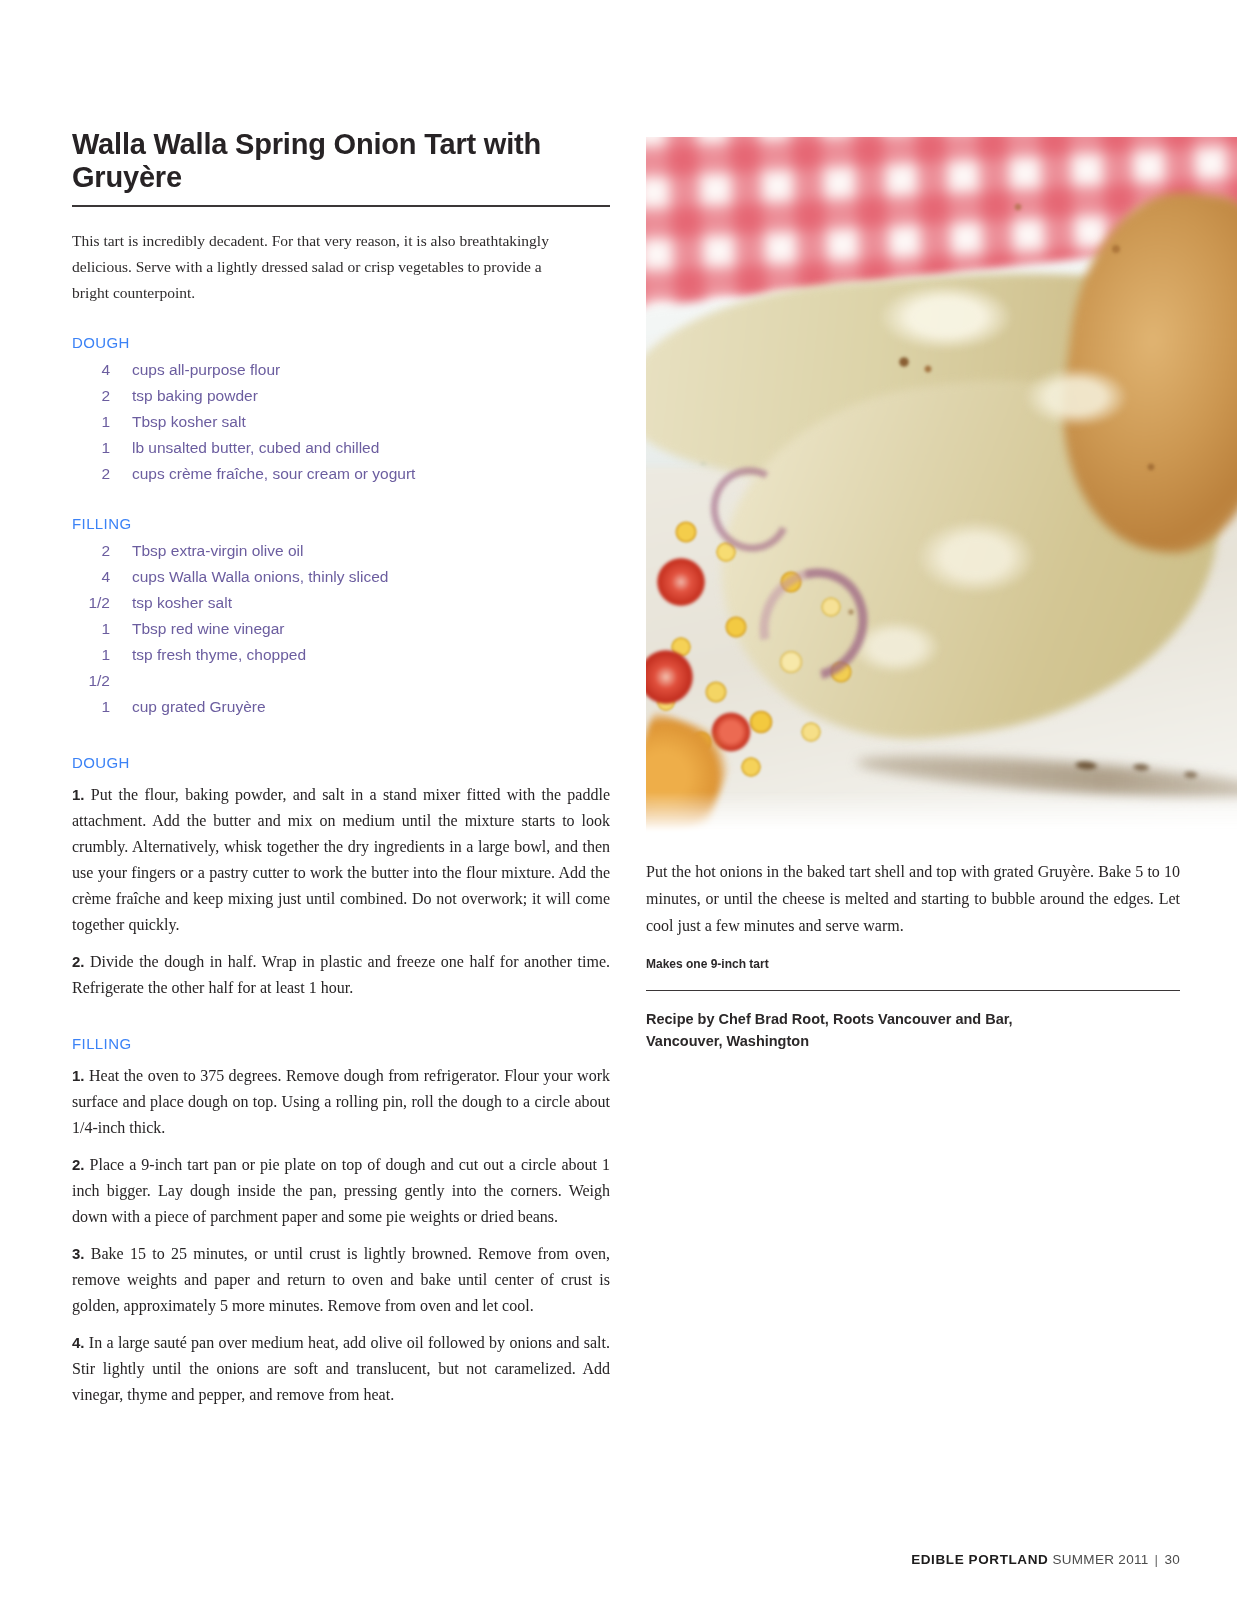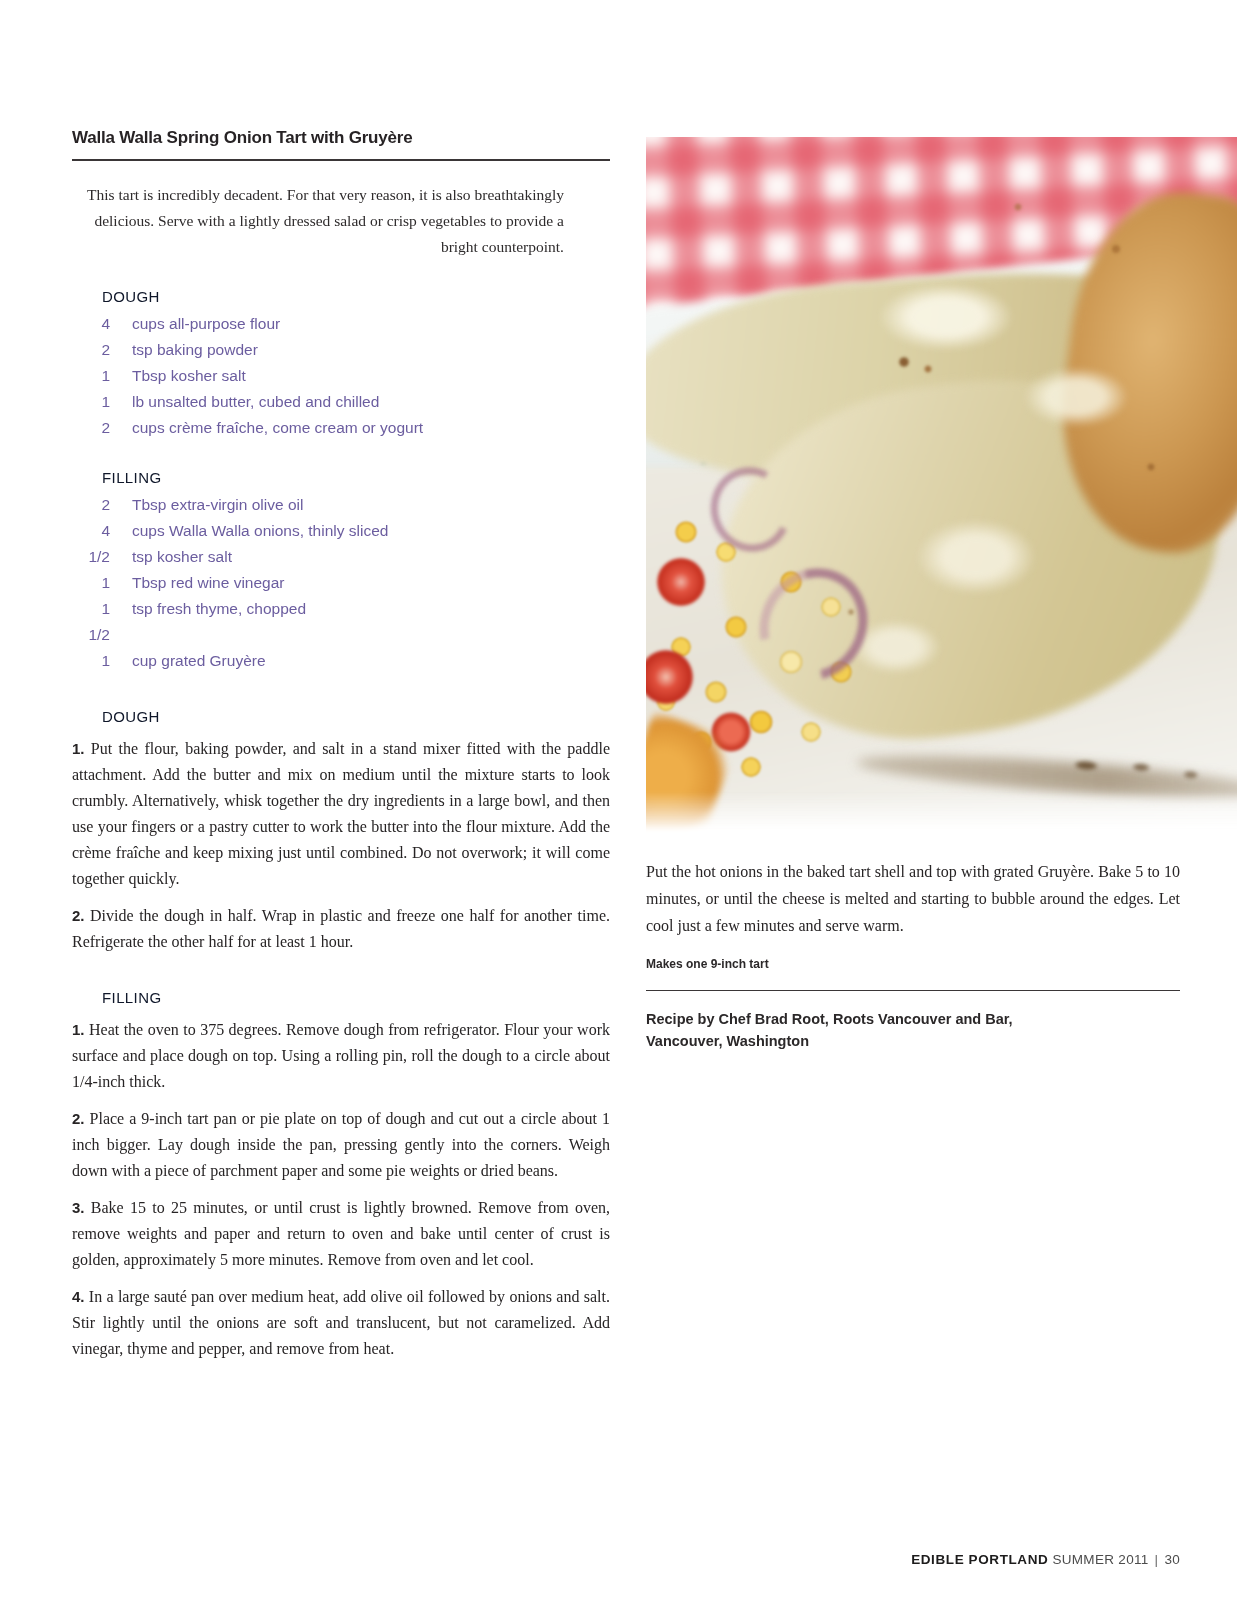--- a/index.html
+++ b/index.html
@@ -10,36 +10,36 @@
     font-family: "Liberation Sans", sans-serif;
     color: #2a2627;
   }
   .page { position: absolute; inset: 0; background: #fff; overflow: hidden; }
 
   
   .left-col { position: absolute; left: 72px; top: 128px; width: 538px; }
 
   .recipe-title {
     font-family: "Liberation Sans", sans-serif;
-    font-weight: bold; font-size: 17px; letter-spacing: -0.2px;
+    font-weight: bold; font-size: 29px; letter-spacing: -0.2px;
     color: #272325;
     padding-bottom: 11px;
     border-bottom: 2px solid #3a3637;
   }
   .intro {
     margin-top: 21px;
     width: 492px;
     font-family: "Liberation Serif", serif;
-    font-size: 15.5px; line-height: 26px; color: #2e2b2c; text-align: right;
+    font-size: 15.5px; line-height: 26px; color: #2e2b2c;
   }
   .sec-heading {
     font-family: "Liberation Sans", sans-serif;
     font-size: 15px; letter-spacing: 0.4px;
-    color: #0f172a;
-    margin-top: 28px; margin-bottom: 6px; margin-left: 30px;
+    color: #3b82f6;
+    margin-top: 28px; margin-bottom: 6px;
   }
   .ing-list { margin-top: 2px; }
   .ing-row {
     display: grid; grid-template-columns: 38px 1fr; column-gap: 22px;
     font-family: "Liberation Sans", sans-serif;
     font-size: 15.5px; line-height: 26px; color: #6b5d9f;
   }
   .ing-qty { text-align: right; }
 
   .steps-heading { margin-top: 34px; margin-bottom: 4px; }
@@ -264,21 +264,21 @@
       <div class="ing-row">
         <span class="ing-qty">1</span>
         <span>Tbsp kosher salt</span>
       </div>
       <div class="ing-row">
         <span class="ing-qty">1</span>
         <span>lb unsalted butter, cubed and chilled</span>
       </div>
       <div class="ing-row">
         <span class="ing-qty">2</span>
-        <span>cups crème fraîche, come cream or yogurt</span>
+        <span>cups crème fraîche, sour cream or yogurt</span>
       </div>
     </div>
 
     <div class="sec-heading">FILLING</div>
     <div class="ing-list">
       <div class="ing-row">
         <span class="ing-qty">2</span>
         <span>Tbsp extra-virgin olive oil</span>
       </div>
       <div class="ing-row">

